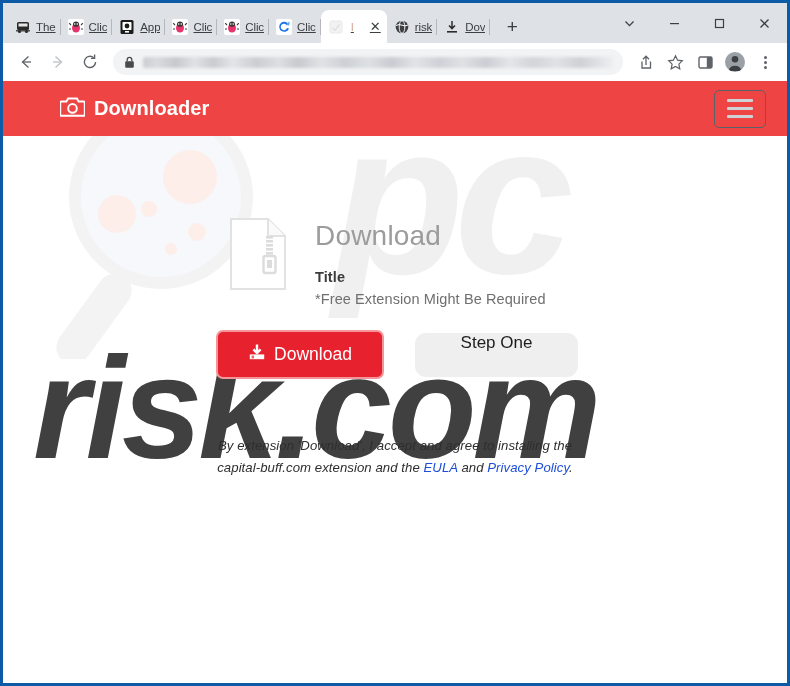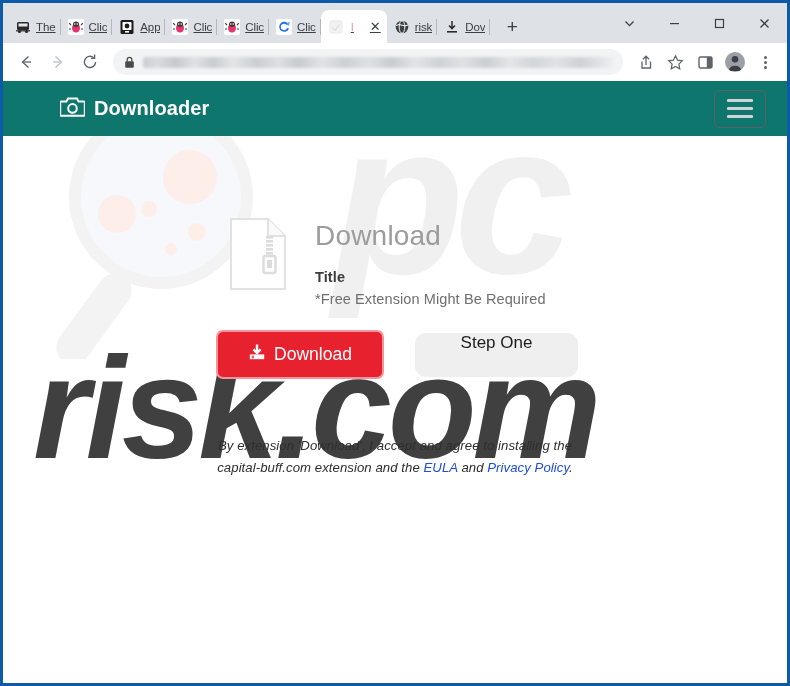--- a/index.html
+++ b/index.html
@@ -170,21 +170,21 @@
   .viewport {
     flex: 1;
     background: #ffffff;
     position: relative;
     overflow: hidden;
   }
 
   
   .site-header {
     height: 55px;
-    background: #0f766e;
+    background: #ef4444;
     display: flex;
     align-items: center;
     padding: 0 21px 0 57px;
     position: relative;
     z-index: 5;
   }
   .brand {
     display: flex;
     align-items: center;
     gap: 9px;

